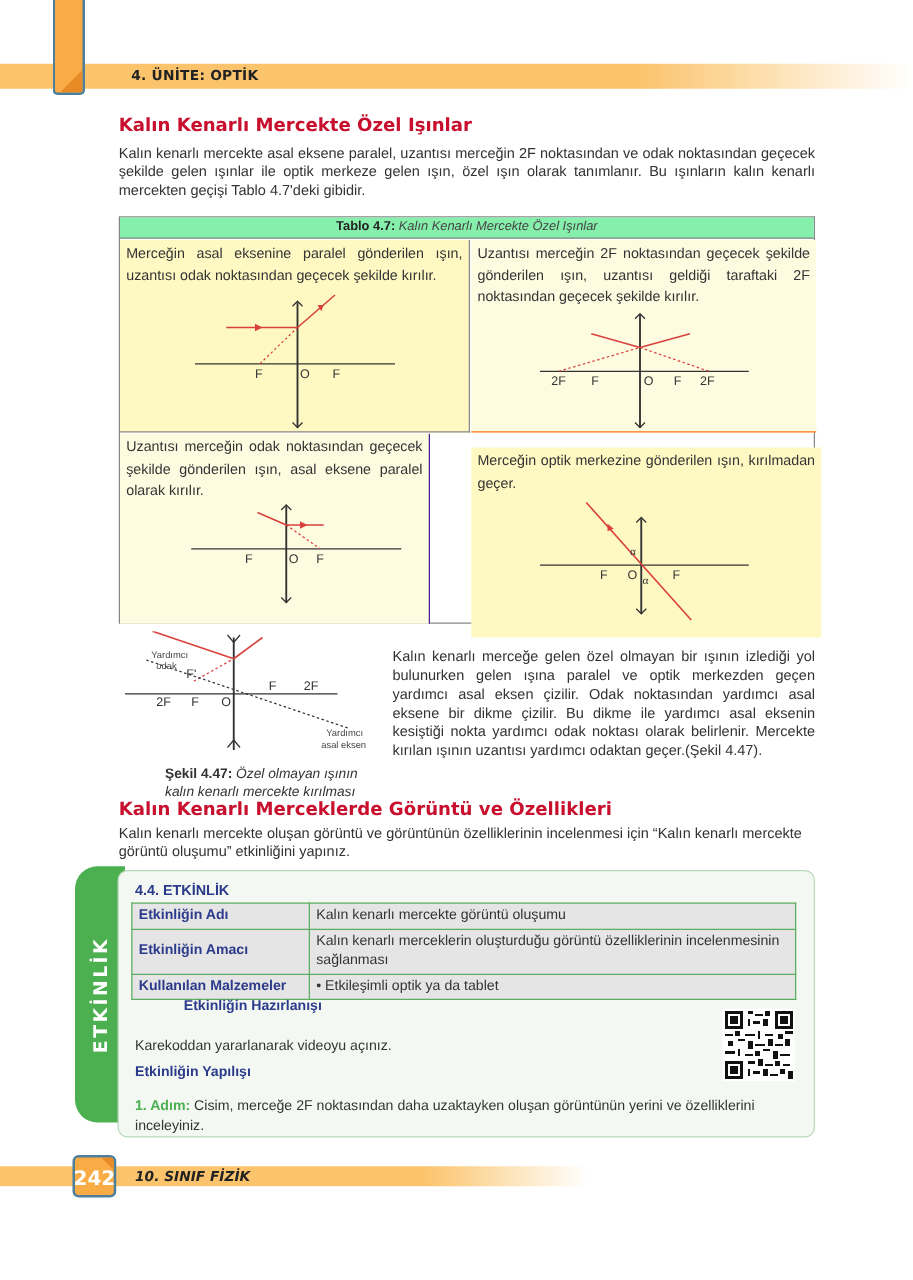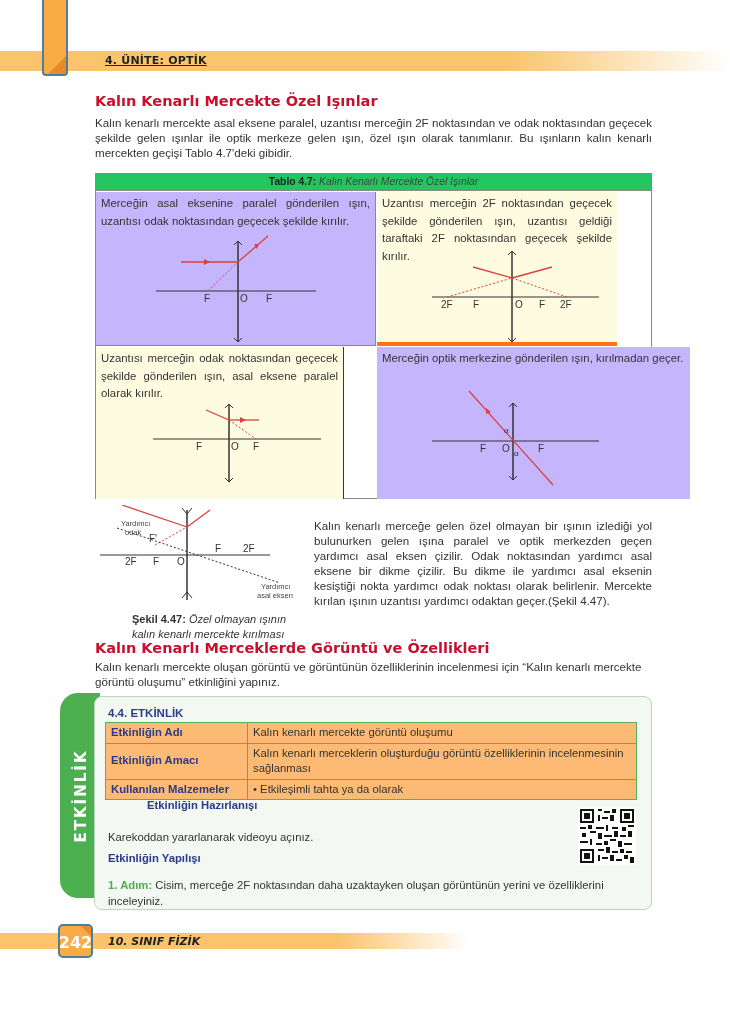--- a/index.html
+++ b/index.html
@@ -7,54 +7,54 @@
   body { position: relative; font-family: "Liberation Sans", sans-serif; color: #333; }
 
   
   .top-band { position: absolute; left: 0; top: 51px; width: 730px; height: 20px;
     background: linear-gradient(90deg, #fbc46c 0%, #fbc46c 70%, rgba(251,196,108,0.0) 100%); }
   .top-tab { position: absolute; left: 42px; top: 0; width: 26px; height: 76px;
     background: #f9ac45; border: 2px solid #4d7f9c; border-top: none; border-radius: 0 0 4px 4px; overflow: hidden; }
   .top-tab .corner { position: absolute; right: 0; bottom: 0; width: 0; height: 0;
     border-left: 18px solid transparent; border-bottom: 18px solid #e88a26; }
   .unit-title { position: absolute; left: 105px; top: 54px; font-family: "DejaVu Sans", sans-serif;
-    font-weight: bold; font-size: 11px; color: #222; letter-spacing: 0.2px; text-decoration: underline; }
+    font-weight: bold; font-size: 11px; color: #222; letter-spacing: 0.2px; }
 
   .section-title { position: absolute; font-family: "DejaVu Sans", sans-serif; font-weight: bold;
     color: #c8102e; font-size: 14.5px; }
   .para { position: absolute; font-size: 11.6px; line-height: 15px; color: #333; text-align: justify; }
 
   
   .tbl { position: absolute; left: 95px; top: 173px; width: 557px; height: 326px; border: 1px solid #888; }
-  .tbl-caption { height: 17px; border-bottom: 1px solid #888; text-align: center; font-size: 10.3px; line-height: 16px; color: #222; background: #22c55e; }
+  .tbl-caption { height: 17px; border-bottom: 1px solid #888; text-align: center; font-size: 10.3px; line-height: 16px; color: #222; background: #86efac; }
   .tbl-caption b { font-weight: bold; }
   .tbl-caption i { font-style: italic; color: #444; }
   .cell { position: absolute; overflow: hidden; }
   .cell .txt { position: absolute; left: 5px; top: 3px; right: 5px; font-size: 11.4px; line-height: 17.5px; color: #333; text-align: justify; }
-  .blue { background: #c4b5fd; text-decoration: underline; }
+  .blue { background: #fef9c3; text-decoration: underline; }
   .yellow { background: #fdfbe0; }
   .cell svg { position: absolute; left: 0; top: 0; }
 
   
   .fig447 { position: absolute; left: 95px; top: 505px; width: 215px; height: 95px; }
   .fig-caption { position: absolute; left: 132px; top: 612px; font-size: 11px; line-height: 15px; color: #333; }
   .fig-caption b { font-weight: bold; }
   .fig-caption i { font-style: italic; }
 
   
   .act-tab { position: absolute; left: 60px; top: 693px; width: 40px; height: 205px; background: #4caf50;
     border-radius: 18px 0 0 18px; }
   .act-tab-label { position: absolute; left: 60px; top: 693px; width: 40px; height: 205px;
     display: flex; align-items: center; justify-content: center; }
   .act-tab-label span { transform: rotate(-90deg); white-space: nowrap; color: #fff; font-weight: bold;
     font-size: 15px; letter-spacing: 2px; font-family: "DejaVu Sans", sans-serif; }
   .act-box { position: absolute; left: 94px; top: 696px; width: 558px; height: 214px;
     background: #f3f8f3; border: 1px solid #b8d8b8; border-radius: 8px; }
   .act-heading { position: absolute; left: 108px; top: 707px; font-weight: bold; font-size: 11.5px; color: #2b3a8a; }
-  .act-table { position: absolute; left: 105px; top: 722px; width: 532px; border-collapse: collapse; background: #fdba74; }
+  .act-table { position: absolute; left: 105px; top: 722px; width: 532px; border-collapse: collapse; background: #e5e5e5; }
   .act-table td { border: 1px solid #5cae60; font-size: 11.3px; padding: 2px 5px; line-height: 15.5px; vertical-align: middle; }
   .act-table td.k { width: 142px; font-weight: bold; color: #2b3a8a; }
   .act-sub { position: absolute; left: 108px; font-weight: bold; font-size: 11.3px; color: #2b3a8a; }
   .act-txt { position: absolute; left: 108px; font-size: 11.3px; color: #333; }
   .step { position: absolute; left: 108px; top: 877px; width: 530px; font-size: 11.3px; line-height: 16px; color: #333; }
   .step .num { color: #4caf50; font-weight: bold; }
   .qr { position: absolute; left: 578px; top: 807px; width: 58px; height: 58px; background:#fff; }
 
   
   .bot-band { position: absolute; left: 0; top: 933px; width: 470px; height: 16px;
@@ -97,21 +97,21 @@
       <path d="M108 67 L114 70 L108 73 Z" fill="#d9413d"></path>
       <line x1="142" y1="70" x2="172" y2="44" stroke="#d9413d" stroke-width="1.3"></line>
       <path d="M158 52 L163 52 L161 57 Z" fill="#d9413d"></path>
       <line x1="112" y1="99" x2="142" y2="70" stroke="#d9413d" stroke-width="1" stroke-dasharray="2,2"></line>
       <text x="108" y="110" font-size="10" fill="#333" font-family="Liberation Sans, sans-serif">F</text>
       <text x="144" y="110" font-size="10" fill="#333" font-family="Liberation Sans, sans-serif">O</text>
       <text x="170" y="110" font-size="10" fill="#333" font-family="Liberation Sans, sans-serif">F</text>
     </svg>
   </div>
 
-  <div class="cell yellow" style="left:281px; top:18px; width:240px; height:154px; border-bottom:4px solid #f97316;">
+  <div class="cell yellow" style="left:281px; top:18px; width:276px; height:154px; border-bottom:1px solid #f97316;">
     <div class="txt">Uzantısı merceğin 2F noktasından geçecek şekilde gönderilen ışın, uzantısı geldiği taraftaki 2F noktasından geçecek şekilde kırılır.</div>
     <svg width="276" height="154">
       <line x1="55" y1="105" x2="222" y2="105" stroke="#333" stroke-width="1"></line>
       <line x1="135" y1="60" x2="135" y2="150" stroke="#333" stroke-width="1.5"></line>
       <path d="M131 63 L135 59 L139 63" fill="none" stroke="#333"></path>
       <path d="M131 146 L135 150 L139 146" fill="none" stroke="#333"></path>
       <line x1="96" y1="75" x2="135" y2="86" stroke="#d9413d" stroke-width="1.3"></line>
       <line x1="135" y1="86" x2="175" y2="75" stroke="#d9413d" stroke-width="1.3"></line>
       <line x1="70" y1="105" x2="135" y2="86" stroke="#d9413d" stroke-width="1" stroke-dasharray="2,2"></line>
       <line x1="135" y1="86" x2="190" y2="105" stroke="#d9413d" stroke-width="1" stroke-dasharray="2,2"></line>
@@ -133,21 +133,21 @@
       <line x1="110" y1="63" x2="133" y2="73" stroke="#d9413d" stroke-width="1.3"></line>
       <line x1="133" y1="73" x2="163" y2="73" stroke="#d9413d" stroke-width="1.3"></line>
       <path d="M144 70 L150 73 L144 76 Z" fill="#d9413d"></path>
       <line x1="133" y1="73" x2="160" y2="92" stroke="#d9413d" stroke-width="1" stroke-dasharray="2,2"></line>
       <text x="100" y="103" font-size="10" fill="#333" font-family="Liberation Sans, sans-serif">F</text>
       <text x="135" y="103" font-size="10" fill="#333" font-family="Liberation Sans, sans-serif">O</text>
       <text x="157" y="103" font-size="10" fill="#333" font-family="Liberation Sans, sans-serif">F</text>
     </svg>
   </div>
 
-  <div class="cell blue" style="left:281px; top:173px; width:313px; height:152px;">
+  <div class="cell blue" style="left:281px; top:184px; width:280px; height:152px;">
     <div class="txt">Merceğin optik merkezine gönderilen ışın, kırılmadan geçer.</div>
     <svg width="276" height="152">
       <line x1="55" y1="94" x2="222" y2="94" stroke="#333" stroke-width="1"></line>
       <line x1="136" y1="57" x2="136" y2="133" stroke="#333" stroke-width="1.5"></line>
       <path d="M132 60 L136 56 L140 60" fill="none" stroke="#333"></path>
       <path d="M132 129 L136 133 L140 129" fill="none" stroke="#333"></path>
       <line x1="92" y1="44" x2="176" y2="138" stroke="#d9413d" stroke-width="1.3"></line>
       <path d="M109 61 L114 65 L109 67 Z" fill="#d9413d"></path>
       <text x="127" y="86" font-size="9" fill="#333" font-family="Liberation Serif, serif">α</text>
       <text x="137" y="109" font-size="9" fill="#333" font-family="Liberation Serif, serif">α</text>
@@ -199,21 +199,21 @@
       <tr>
     <td class="k">Etkinliğin Adı</td>
     <td>Kalın kenarlı mercekte görüntü oluşumu</td>
   </tr>
   <tr>
     <td class="k">Etkinliğin Amacı</td>
     <td>Kalın kenarlı merceklerin oluşturduğu görüntü özelliklerinin incelenmesinin sağlanması</td>
   </tr>
   <tr>
     <td class="k">Kullanılan Malzemeler</td>
-    <td>• Etkileşimli tahta ya da olarak</td>
+    <td>• Etkileşimli optik ya da tablet</td>
   </tr>
 </tbody>
   </table>
 <div class="act-sub" style="top:799px;padding-left:39px;">Etkinliğin Hazırlanışı</div>
 <div class="act-txt" style="top:831px;">Karekoddan yararlanarak videoyu açınız.</div>
 <div class="act-sub" style="top:852px;">Etkinliğin Yapılışı</div>
 <div class="step">
   <span class="num">1. Adım:</span>
   <span>Cisim, merceğe 2F noktasından daha uzaktayken oluşan görüntünün yerini ve özelliklerini inceleyiniz.</span>
 </div>

